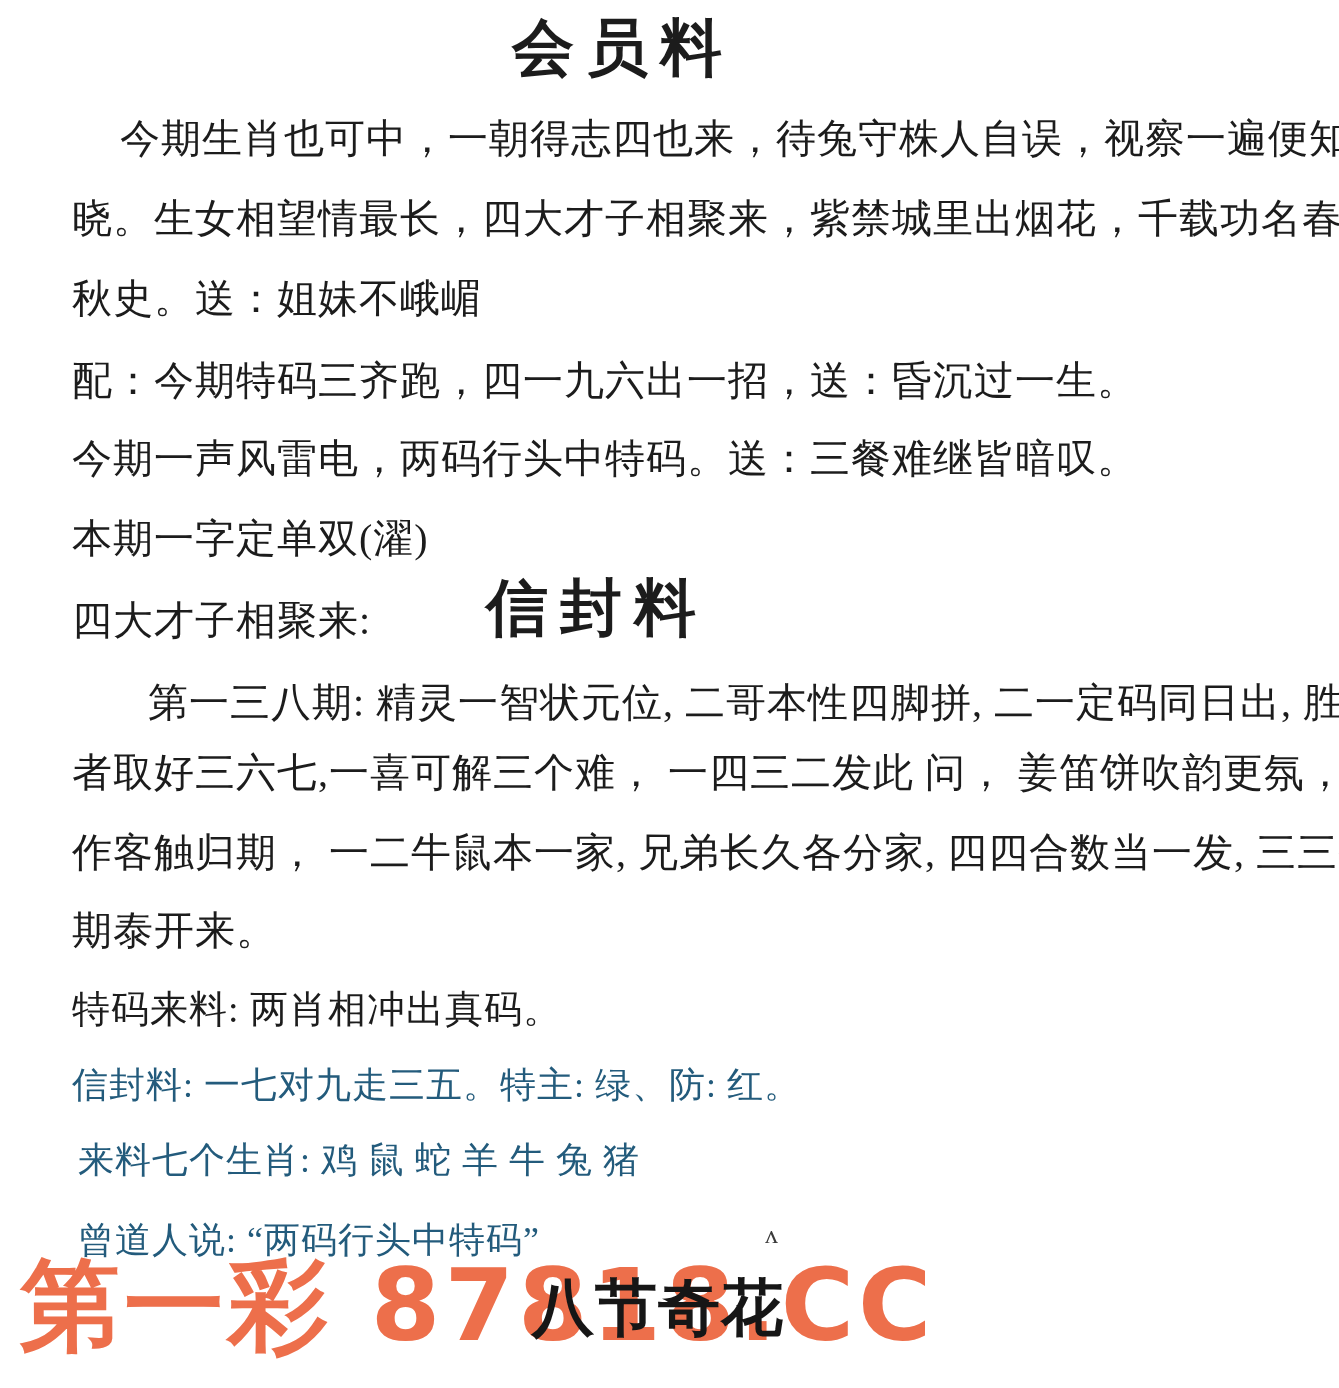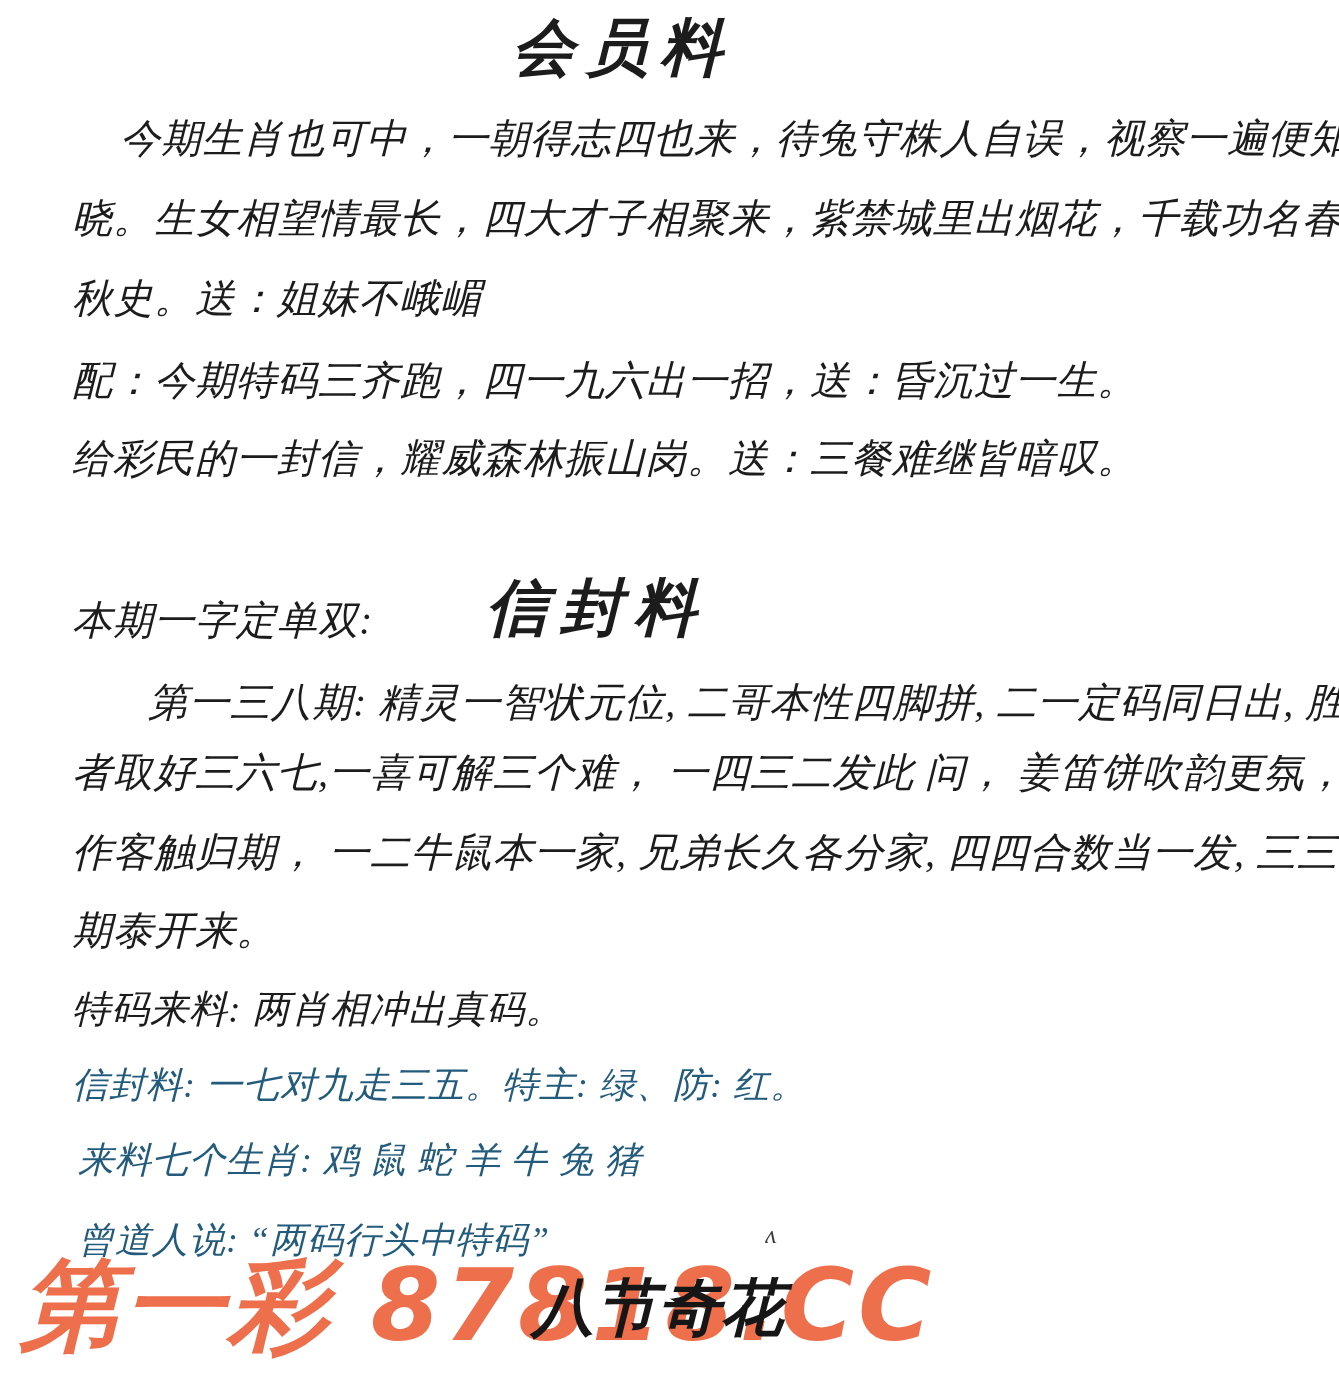--- a/index.html
+++ b/index.html
@@ -4,21 +4,20 @@
 <style>
   html,body{margin:0;padding:0;background:#ffffff;}
   .page{
     position:relative;
     width:1339px;
     height:1388px;
     background:#ffffff;
     overflow:hidden;
     font-family:"Liberation Serif","DejaVu Serif",serif;
     color:#1c1c1c;
-    font-style:italic;
   }
   .ln{
     position:absolute;
     font-size:40px;
     letter-spacing:1px;
     white-space:nowrap;
     line-height:1.15;
   }
   .section-title{
     position:absolute;
@@ -66,23 +65,24 @@
 <body>
 
 <div class="page">
 
   <h1 class="section-title" style="top:14px;left:512px;">会员料</h1>
 
   <div class="ln" style="top:116px;left:120px;">今期生肖也可中，一朝得志四也来，待兔守株人自误，视察一遍便知</div>
   <div class="ln" style="top:196px;left:72px;">晓。生女相望情最长，四大才子相聚来，紫禁城里出烟花，千载功名春</div>
   <div class="ln" style="top:276px;left:72px;">秋史。送：姐妹不峨嵋</div>
   <div class="ln" style="top:358px;left:72px;">配：今期特码三齐跑，四一九六出一招，送：昏沉过一生。</div>
-  <div class="ln" style="top:436px;left:72px;">给彩民的一封信，耀威森林振山岗。送：三餐难继皆暗叹。</div>
+  <div class="ln" style="top:436px;left:72px;">今期一声风雷电，两码行头中特码。送：三餐难继皆暗叹。</div>
+  <div class="ln" style="top:516px;left:72px;">本期一字定单双(濯)</div>
 
-  <div class="ln" style="top:598px;left:72px;">本期一字定单双:</div>
+  <div class="ln" style="top:598px;left:72px;">四大才子相聚来:</div>
 
   <h2 class="section-title" style="top:574px;left:486px;">信封料</h2>
 
   <div class="ln" style="top:680px;left:148px;">第一三八期: 精灵一智状元位, 二哥本性四脚拼, 二一定码同日出, 胜</div>
   <div class="ln" style="top:750px;left:72px;">者取好三六七,一喜可解三个难， 一四三二发此 问， 姜笛饼吹韵更氛， 异乡</div>
   <div class="ln" style="top:830px;left:72px;">作客触归期， 一二牛鼠本一家, 兄弟长久各分家, 四四合数当一发, 三三今</div>
   <div class="ln" style="top:908px;left:72px;">期泰开来。</div>
   <div class="ln small38" style="top:988px;left:72px;">特码来料: 两肖相冲出真码。</div>
 
   <div class="ln faint" style="top:1065px;left:72px;">信封料: 一七对九走三五。特主: 绿、防: 红。</div>

